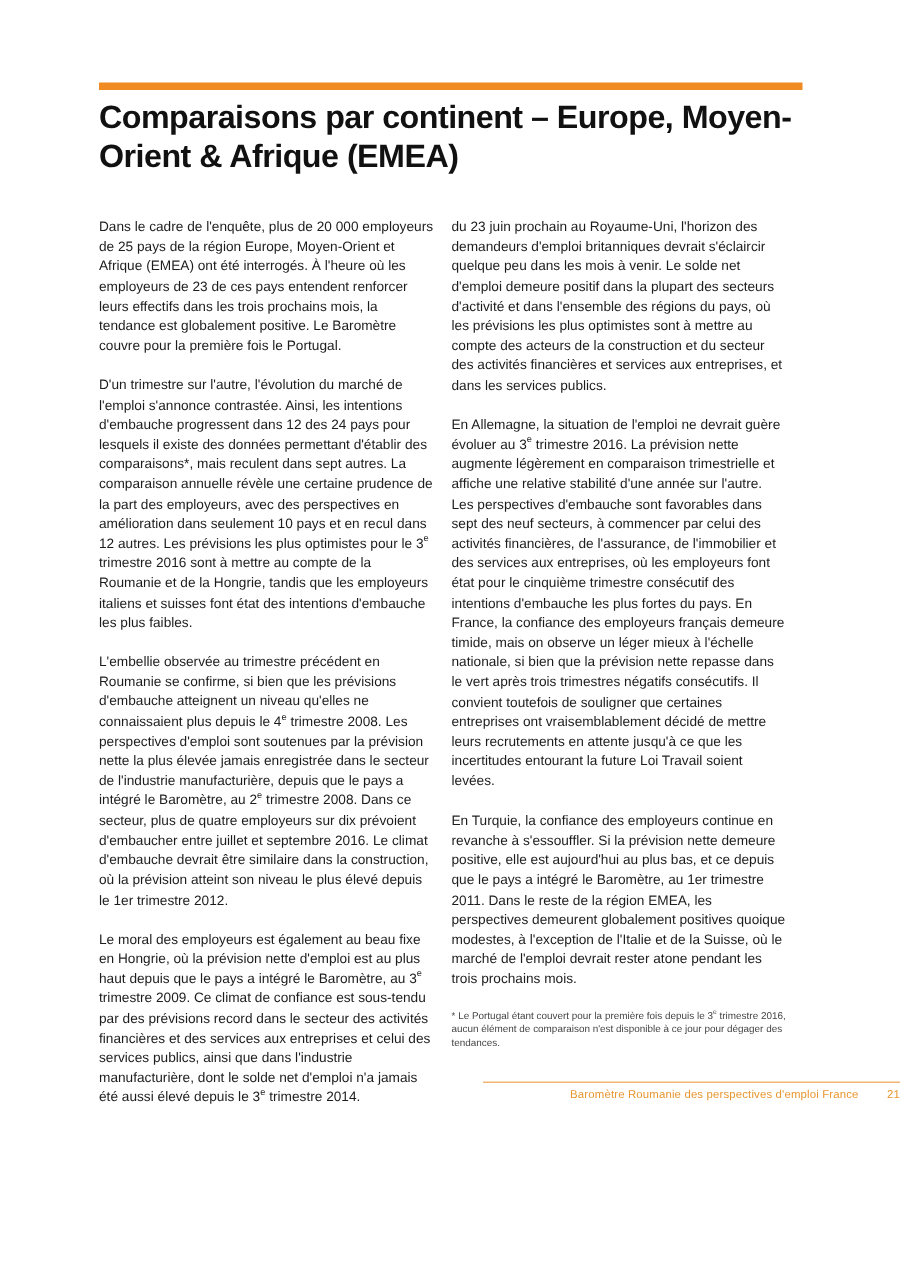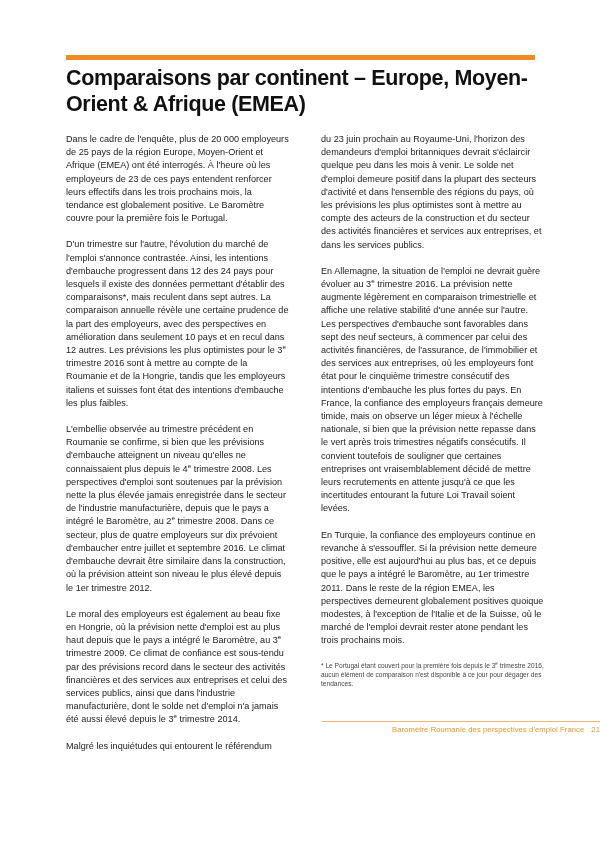--- a/index.html
+++ b/index.html
@@ -38,24 +38,24 @@
     margin: 0;
     font-size: 21.5px;
     line-height: 25.5px;
     font-weight: bold;
     letter-spacing: -0.35px;
     color: #111111;
   }
   .columns {
     position: absolute;
     left: 66px;
-    top: 133px;
+    top: 145px;
     width: 469px;
     display: flex;
-    gap: 32px;
+    gap: 12px;
   }
   .col {
     width: 223px;
     flex: 0 0 223px;
   }
   .col p {
     margin: 0 0 13px 0;
     font-size: 9.1px;
     line-height: 13.2px;
     color: #1c1c1c;
@@ -95,21 +95,21 @@
   .footer-text {
     position: absolute;
     right: 0px;
     top: 13px;
     font-size: 7.6px;
     color: #e8952f;
     letter-spacing: 0.1px;
     white-space: nowrap;
   }
   .footer-page {
-    margin-left: 7px;
+    margin-left: 19px;
   }
 </style>
 </head>
 <body>
 
 <div class="page">
 
   <div class="top-rule"></div>
 
   <h1 class="page-title">Comparaisons par continent – Europe, Moyen-Orient &amp; Afrique (EMEA)</h1>

